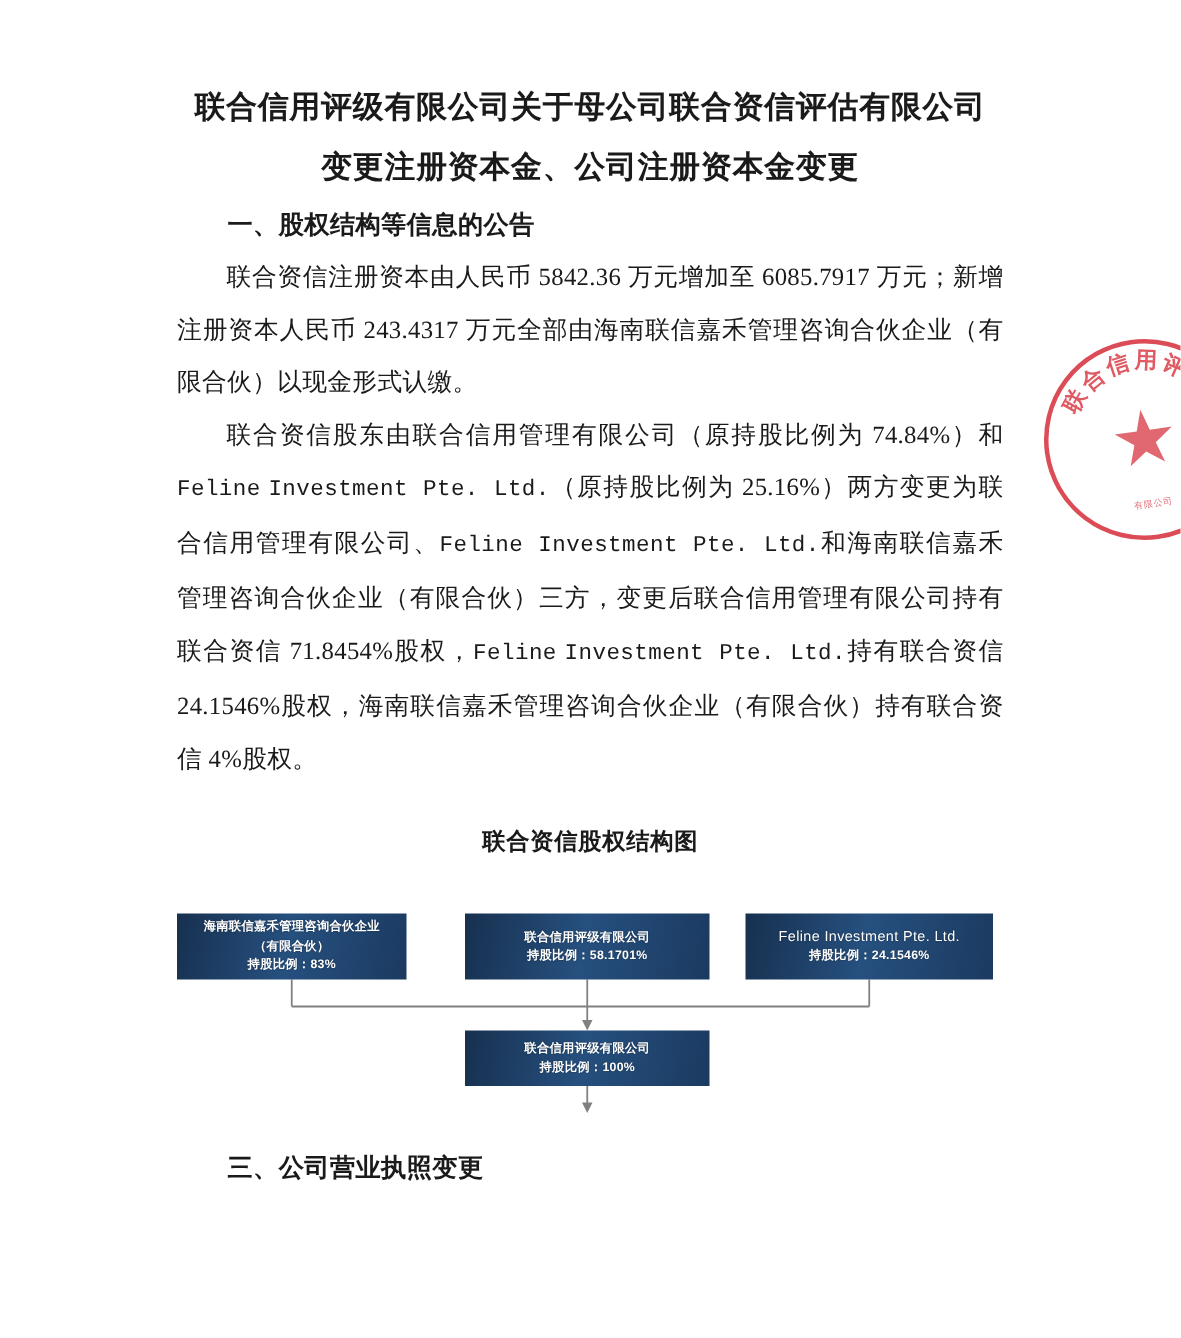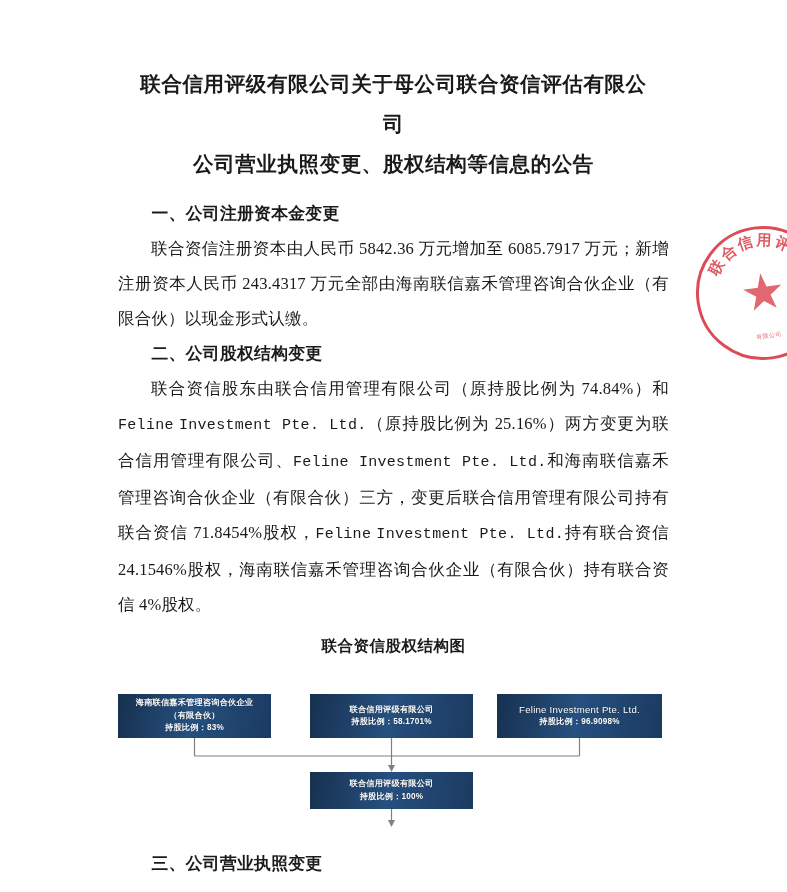--- a/index.html
+++ b/index.html
@@ -73,21 +73,21 @@
   }
 
   
   .content {
     position: absolute;
     left: 0;
     top: 0;
     width: 787px;
   }
   h1.doc-title {
-    margin: 12px;
+    margin: 0;
     padding: 52px 128px 0 128px;
     font-size: 20.5px;
     font-weight: bold;
     line-height: 40px;
     text-align: center;
     letter-spacing: .6px;
   }
   h1.doc-title .t-line { display: block; }
 
   p.para {
@@ -114,21 +114,21 @@
 
   .lat {
     font-family: "Liberation Mono", "DejaVu Sans Mono", monospace;
     font-size: 15px;
     letter-spacing: .3px;
   }
 
   
   .chart {
     position: relative;
-    margin-top: 14px;
+    margin-top: 28px;
     height: 210px;
   }
   .chart-title {
     text-align: center;
     font-size: 15.5px;
     font-weight: bold;
     letter-spacing: .5px;
   }
   .chart-canvas {
     position: absolute;
@@ -189,28 +189,27 @@
       </text>
     </svg>
     <div class="seal-star"></div>
     <div class="seal-sub">有限公司</div>
   </div>
 
   <div class="content">
 
     <h1 class="doc-title">
       <span class="t-line">联合信用评级有限公司关于母公司联合资信评估有限公司</span>
-      <span class="t-line">公司营业执照变更、股权结构等信息的公告</span>
+      <span class="t-line">变更注册资本金、公司注册资本金变更</span>
     </h1>
 
 
-    <h2 class="sec-title">一、公司注册资本金变更</h2>
+    <h2 class="sec-title">一、股权结构等信息的公告</h2>
     <p class="para">联合资信注册资本由人民币 5842.36 万元增加至 6085.7917 万元；新增注册资本人民币 243.4317 万元全部由海南联信嘉禾管理咨询合伙企业（有限合伙）以现金形式认缴。</p>
 
-    <h2 class="sec-title">二、公司股权结构变更</h2>
     <p class="para"><span>联合资信股东由联合信用管理有限公司（原持股比例为 74.84%）和 </span><span class="lat">Feline</span> <span class="lat">Investment Pte. Ltd.</span><span>（原持股比例为 25.16%）两方变更为联合信用管理有限公司、</span><span class="lat">Feline Investment Pte. Ltd.</span><span>和海南联信嘉禾管理咨询合伙企业（有限合伙）三方，变更后联合信用管理有限公司持有联合资信 71.8454%股权，</span><span class="lat">Feline</span> <span class="lat">Investment Pte. Ltd.</span><span>持有联合资信 24.1546%股权，海南联信嘉禾管理咨询合伙企业（有限合伙）持有联合资信 4%股权。</span></p>
 
     <div class="chart">
       <div class="chart-title">联合资信股权结构图</div>
 
       <div class="chart-canvas">
 
         <svg class="chart-svg" viewBox="0 0 787 180">
 
           <line x1="194.5" y1="74" x2="194.5" y2="92" stroke="#808080" stroke-width="1.2"></line>
@@ -232,21 +231,21 @@
           <span>持股比例：83%</span>
         </div>
 
         <div class="node n2">
           <span>联合信用评级有限公司</span>
           <span>持股比例：58.1701%</span>
         </div>
 
         <div class="node n3">
           <span class="node-latin">Feline Investment Pte. Ltd.</span>
-          <span>持股比例：96.9098%</span>
+          <span>持股比例：24.1546%</span>
         </div>
 
         <div class="node n4">
           <span>联合信用评级有限公司</span>
           <span>持股比例：100%</span>
         </div>
 
 
       </div>
     </div>

